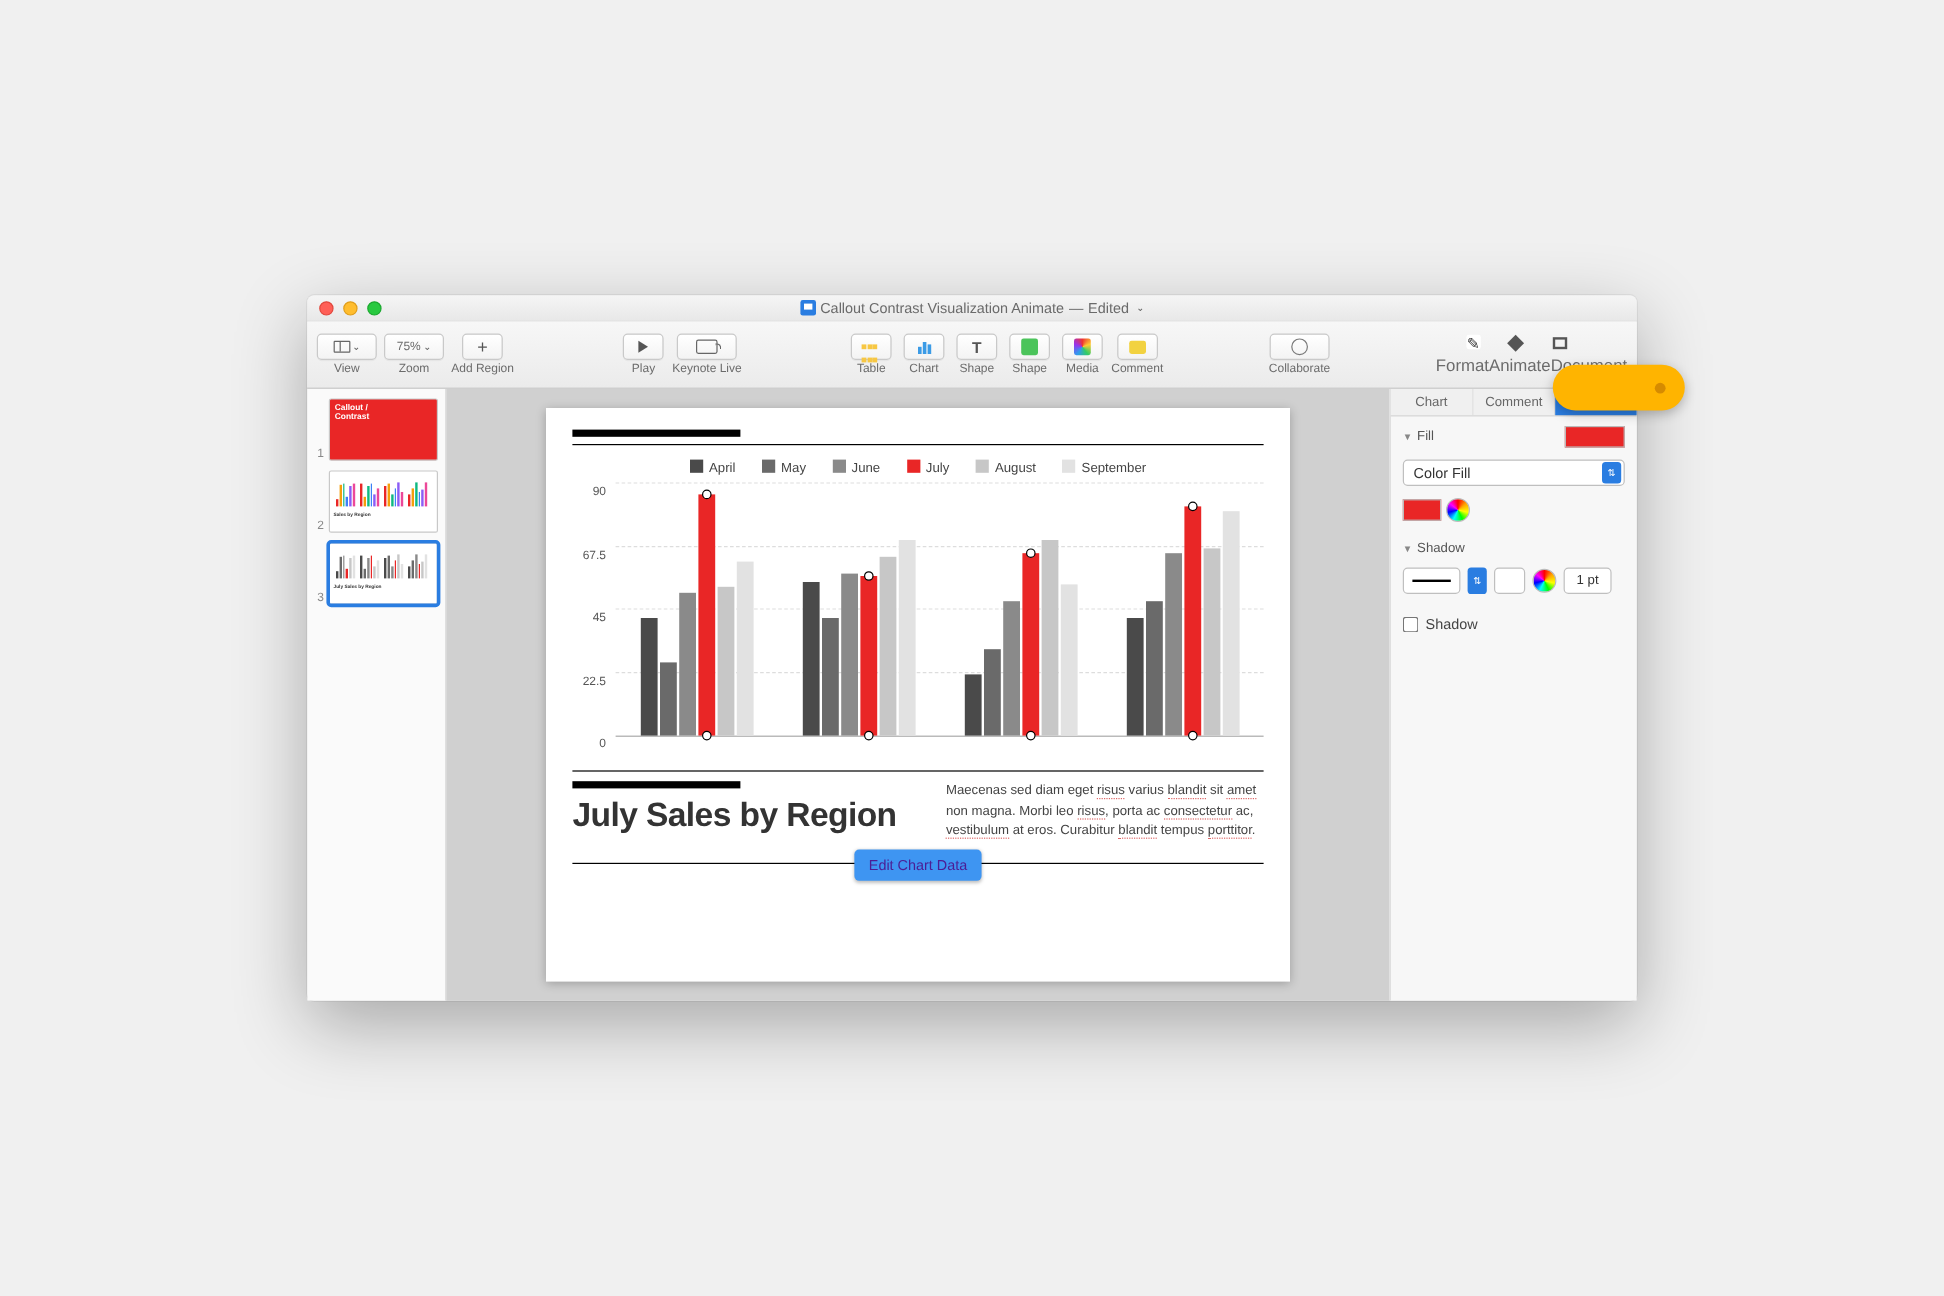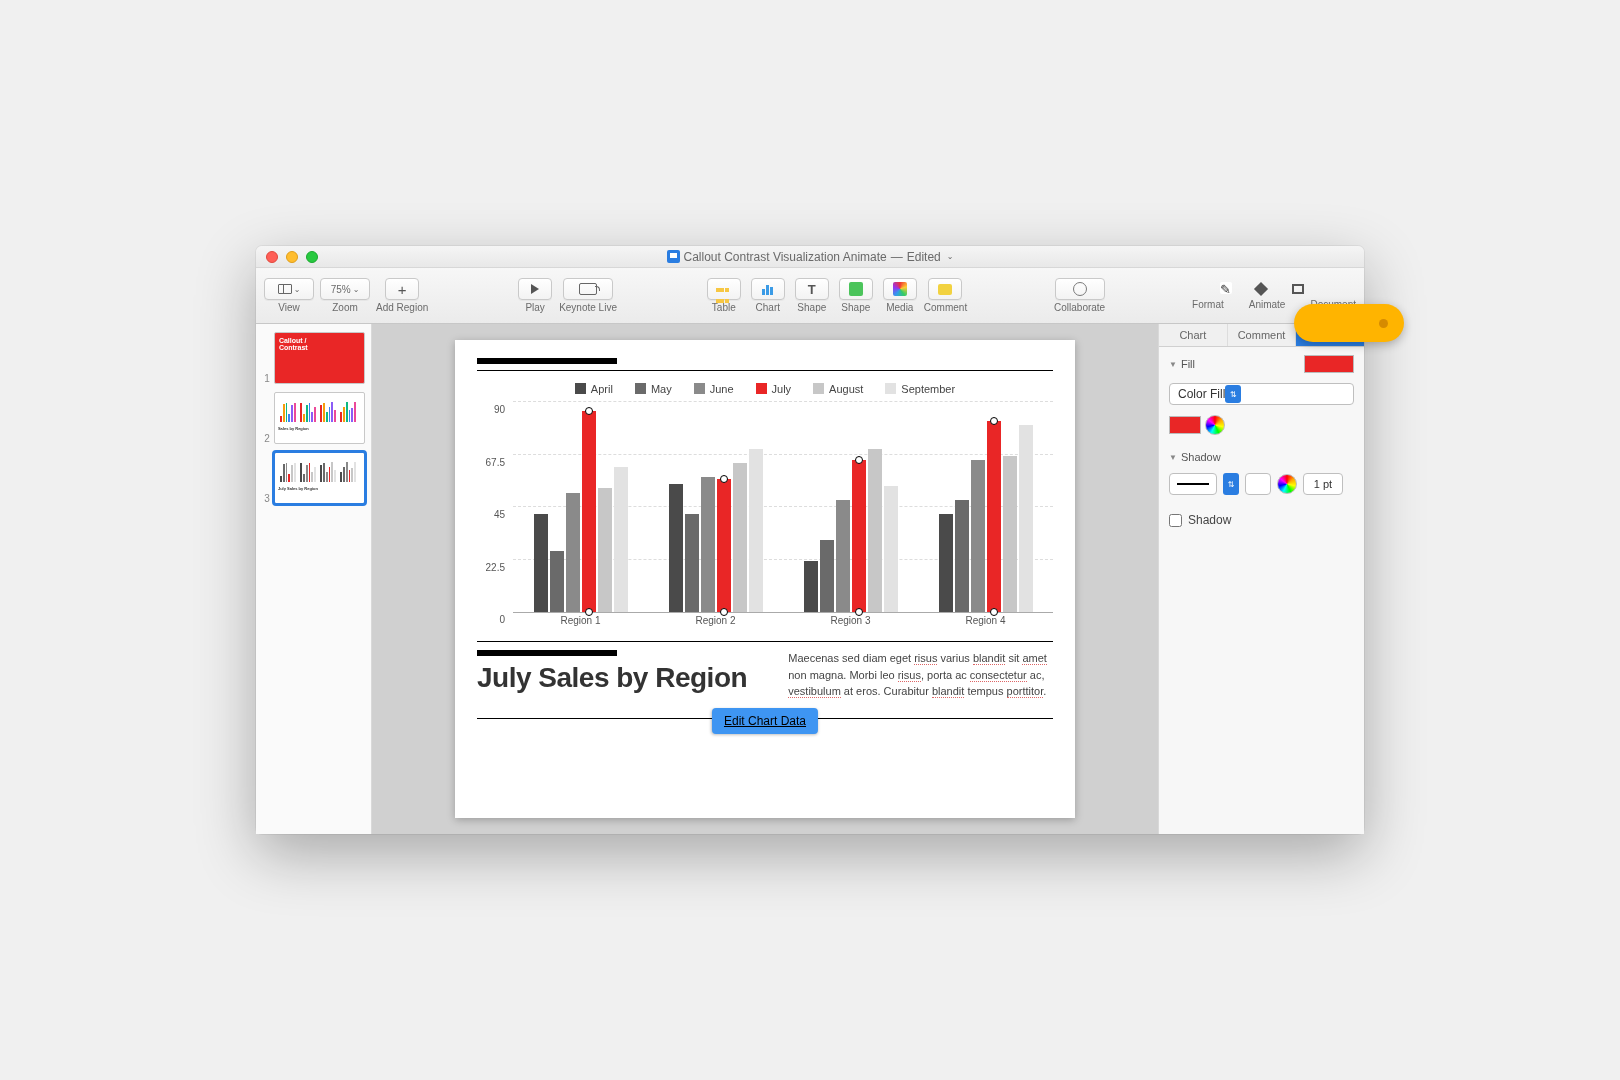--- a/index.html
+++ b/index.html
@@ -109,36 +109,36 @@
   .bar.highlight::after{bottom:-4px;}
   .xaxis{position:absolute;left:0;right:0;bottom:0;height:18px;display:flex;justify-content:space-around;font-size:10px;color:#555;}
   .slide-title{font-size:28px;font-weight:800;letter-spacing:-0.5px;margin-top:6px;}
   .bodytext{font-size:11px;color:#444;line-height:1.5;}
   .rowsplit{display:flex;gap:20px;margin-top:8px;}
   .rowsplit .left{flex:1.1;}
   .rowsplit .right{flex:1;}
   .dotted{border-bottom:1px dotted #d66;}
   .edit-pill{
     position:absolute;top:368px;left:50%;transform:translateX(-50%);
-    background:#3e95f2;color:#000000;font-size:12px;
-    padding:6px 12px;border-radius:4px;box-shadow:0 1px 3px rgba(0,0,0,0.25);text-decoration:underline;
+    background:#3e95f2;color:#4c1d95;font-size:12px;
+    padding:6px 12px;border-radius:4px;box-shadow:0 1px 3px rgba(0,0,0,0.25);
   }
   
   .inspector{width:206px;background:#f7f7f7;border-left:1px solid #d9d9d9;display:flex;flex-direction:column;}
   .insp-tabs{display:flex;border-bottom:1px solid #d0d0d0;}
   .insp-tab{flex:1;text-align:center;font-size:11px;color:#666;padding:5px 0;background:#f0f0f0;border-right:1px solid #ddd;}
   .insp-tab:last-child{border-right:none;}
   .insp-tab.active{background:#2a7de1;color:#fff;}
   .insp-body{padding:8px 10px;display:flex;flex-direction:column;gap:10px;}
   .section-h{font-size:11px;color:#555;display:flex;align-items:center;gap:4px;}
   .disclose{font-size:8px;color:#888;}
   .fill-row{display:flex;justify-content:space-between;align-items:center;}
   .swatch{width:50px;height:18px;background:#e92626;border:1px solid #bbb;}
   .select-like{
-    display:flex;align-items:center;justify-content:flex-start;
+    display:flex;align-items:center;justify-content:space-between;
     background:#fff;border:1px solid #bfbfbf;border-radius:4px;
     height:22px;padding:0 2px 0 8px;font-size:12px;color:#333;
   }
   .selchev{width:16px;height:18px;background:#2a7de1;border-radius:3px;display:flex;align-items:center;justify-content:center;color:#fff;font-size:8px;}
   .colorrow{display:flex;gap:4px;align-items:center;}
   .wheel{width:20px;height:20px;border-radius:50%;background:conic-gradient(red,orange,yellow,lime,cyan,blue,magenta,red);border:1px solid #bbb;}
   .stroke-row{display:flex;gap:6px;align-items:center;}
   .linebox{width:48px;height:22px;background:#fff;border:1px solid #bfbfbf;border-radius:4px;display:flex;align-items:center;justify-content:center;}
   .linebox::before{content:"";width:32px;border-top:2px solid #000;}
   .ptbox{width:40px;height:22px;background:#fff;border:1px solid #bfbfbf;border-radius:4px;font-size:11px;display:flex;align-items:center;justify-content:center;}
@@ -282,21 +282,21 @@
         </div>
       <span>Collaborate</span>
     </div>
     <div class="spacer"></div>
     <div style="display:flex;flex-direction:column;align-items:center;gap:2px;">
       <div class="trio">
         <div class="btnface dark"><span class="ic ic-brush">✎</span></div>
         <div class="btnface"><span class="ic ic-diamond"></span></div>
         <div class="btnface"><span class="ic ic-rect"></span></div>
       </div>
-      <div style="display:flex;gap:25px;font-size:10px;color:#6b6b6b;">
+      <div style="display:flex;gap:0;font-size:14px;color:#6b6b6b;">
         <span>Format</span>
         <span>Animate</span>
         <span>Document</span>
       </div>
     </div>
   </div>
 
   <div class="body">
 
     <div class="thumbs">
@@ -434,26 +434,20 @@
                 <div class="group-bars">
                   <div class="bar" style="height: 98px; background: rgb(74, 74, 74);"></div>
                   <div class="bar" style="height: 112px; background: rgb(106, 106, 106);"></div>
                   <div class="bar" style="height: 151.667px; background: rgb(138, 138, 138);"></div>
                   <div class="bar highlight" style="height: 191.333px; background: rgb(233, 38, 38);"></div>
                   <div class="bar" style="height: 156.333px; background: rgb(199, 199, 199);"></div>
                   <div class="bar" style="height: 186.667px; background: rgb(226, 226, 226);"></div>
                 </div>
               </div>
           </div>
-          <div class="xaxis" id="xaxis">
-              <div>Region 1</div>
-              <div>Region 2</div>
-              <div>Region 3</div>
-              <div>Region 4</div>
-            </div>
         </div>
         <hr>
         <div class="rowsplit">
           <div class="left">
             <div class="topbar-black" style="margin-bottom:4px;"></div>
             <div class="slide-title">July Sales by Region</div>
           </div>
           <div class="right">
             <div class="bodytext" id="bodytext">Maecenas sed diam eget <span class="dotted">risus</span> varius <span class="dotted">blandit</span> sit <span class="dotted">amet</span> non magna. Morbi leo <span class="dotted">risus</span>, porta ac <span class="dotted">consectetur</span> ac, <span class="dotted">vestibulum</span> at eros. Curabitur <span class="dotted">blandit</span> tempus <span class="dotted">porttitor</span>.</div>
           </div>

